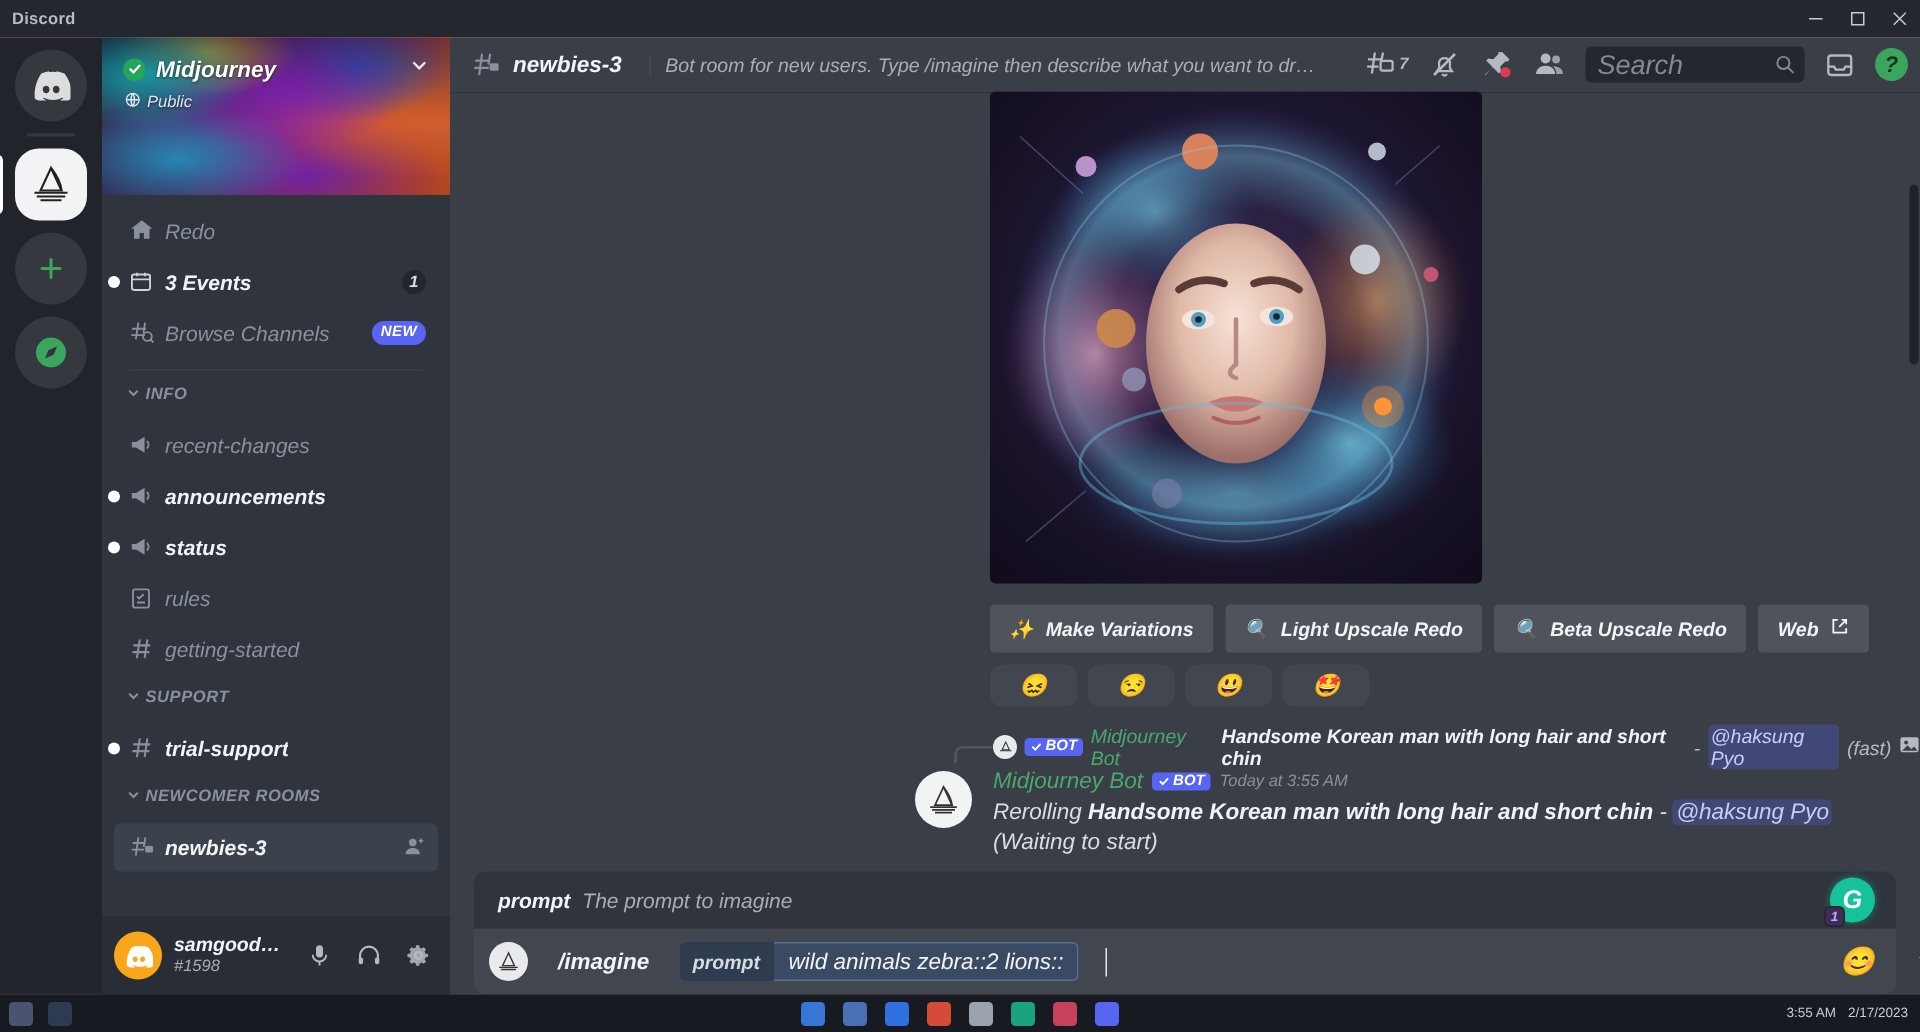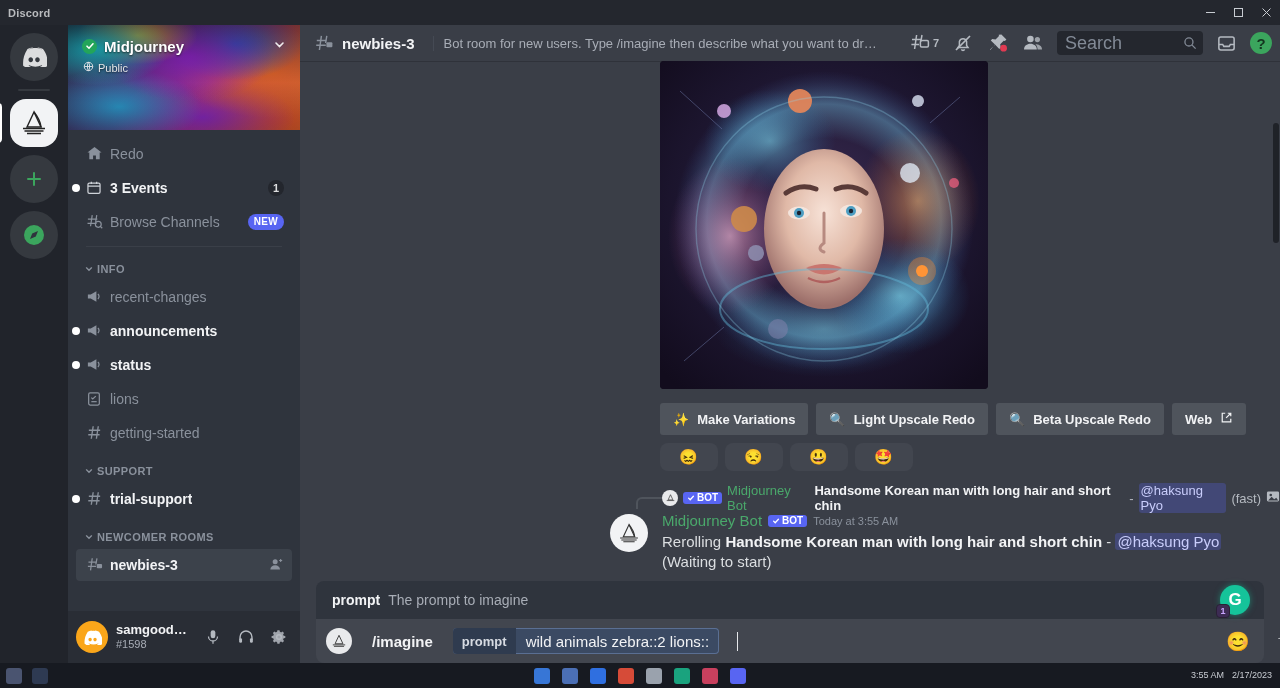--- a/index.html
+++ b/index.html
@@ -23,21 +23,21 @@
   .win-ctrls { margin-left: auto; display: flex; height: 25px; }
   .win-btn {
     width: 28px; height: 25px; display: flex; align-items: center; justify-content: center;
     color: #c8ccd2;
   }
   .win-btn svg { display: block; }
 
   
   .app {
     position: absolute; top: 25px; left: 0; width: 1280px; height: 638px;
-    display: flex; background: #fca5a5;
+    display: flex; background: #fca5a5; font-style: italic;
   }
 
   
   .rail {
     width: 68px; flex: 0 0 68px; background: #21242b;
     padding-top: 8px; display: flex; flex-direction: column; align-items: center;
     gap: 8px;
   }
   .guild {
     width: 48px; height: 48px; border-radius: 50%;
@@ -111,21 +111,21 @@
   }
   .badge-new {
     margin-left: auto; height: 16px; border-radius: 8px;
     background: #5865f2; color: #fff; font-size: 10px; font-weight: bold;
     display: flex; align-items: center; justify-content: center; padding: 0 6px;
     letter-spacing: .3px;
   }
   .crow .trail { margin-left: auto; color: #8a919c; display: flex; align-items: center; }
   .divider { height: 1px; background: #3a3f48; margin: 8px 18px 4px 18px; }
   .cat {
-    display: flex; align-items: center; gap: 3px; height: 24px;
+    display: flex; align-items: flex-start; gap: 3px; height: 24px;
     padding: 0 8px 0 8px; margin: 10px 8px 0 8px;
     color: #8a919c; font-size: 11px; font-weight: bold; letter-spacing: .4px;
     text-transform: uppercase;
   }
 
   
   .userpanel {
     height: 52px; flex: 0 0 52px; background: #292d35;
     display: flex; align-items: center; padding: 0 8px; gap: 8px;
   }
@@ -435,21 +435,21 @@
       </div>
 
       <div class="crow">
         <span class="ic">
           <svg width="16" height="16" viewBox="0 0 18 18" fill="none" stroke="currentColor" stroke-width="1.4">
               <rect x="3" y="2.2" width="12" height="13.6" rx="1.6"></rect>
               <path d="M6 7.4l1.6 1.6L11 5.8"></path>
               <path d="M6 12h6"></path>
             </svg>
         </span>
-        <span class="lbl">lions</span>
+        <span class="lbl">rules</span>
       </div>
 
       <div class="crow">
         <span class="ic">
           <svg width="17" height="17" viewBox="0 0 18 18" fill="none" stroke="currentColor" stroke-width="1.45">
               <path d="M3 6.6h12M2.4 11.4h12M7.6 2.4L5.6 15.6M13 2.4l-2 13.2"></path>
             </svg>
         </span>
         <span class="lbl">getting-started</span>
       </div>

